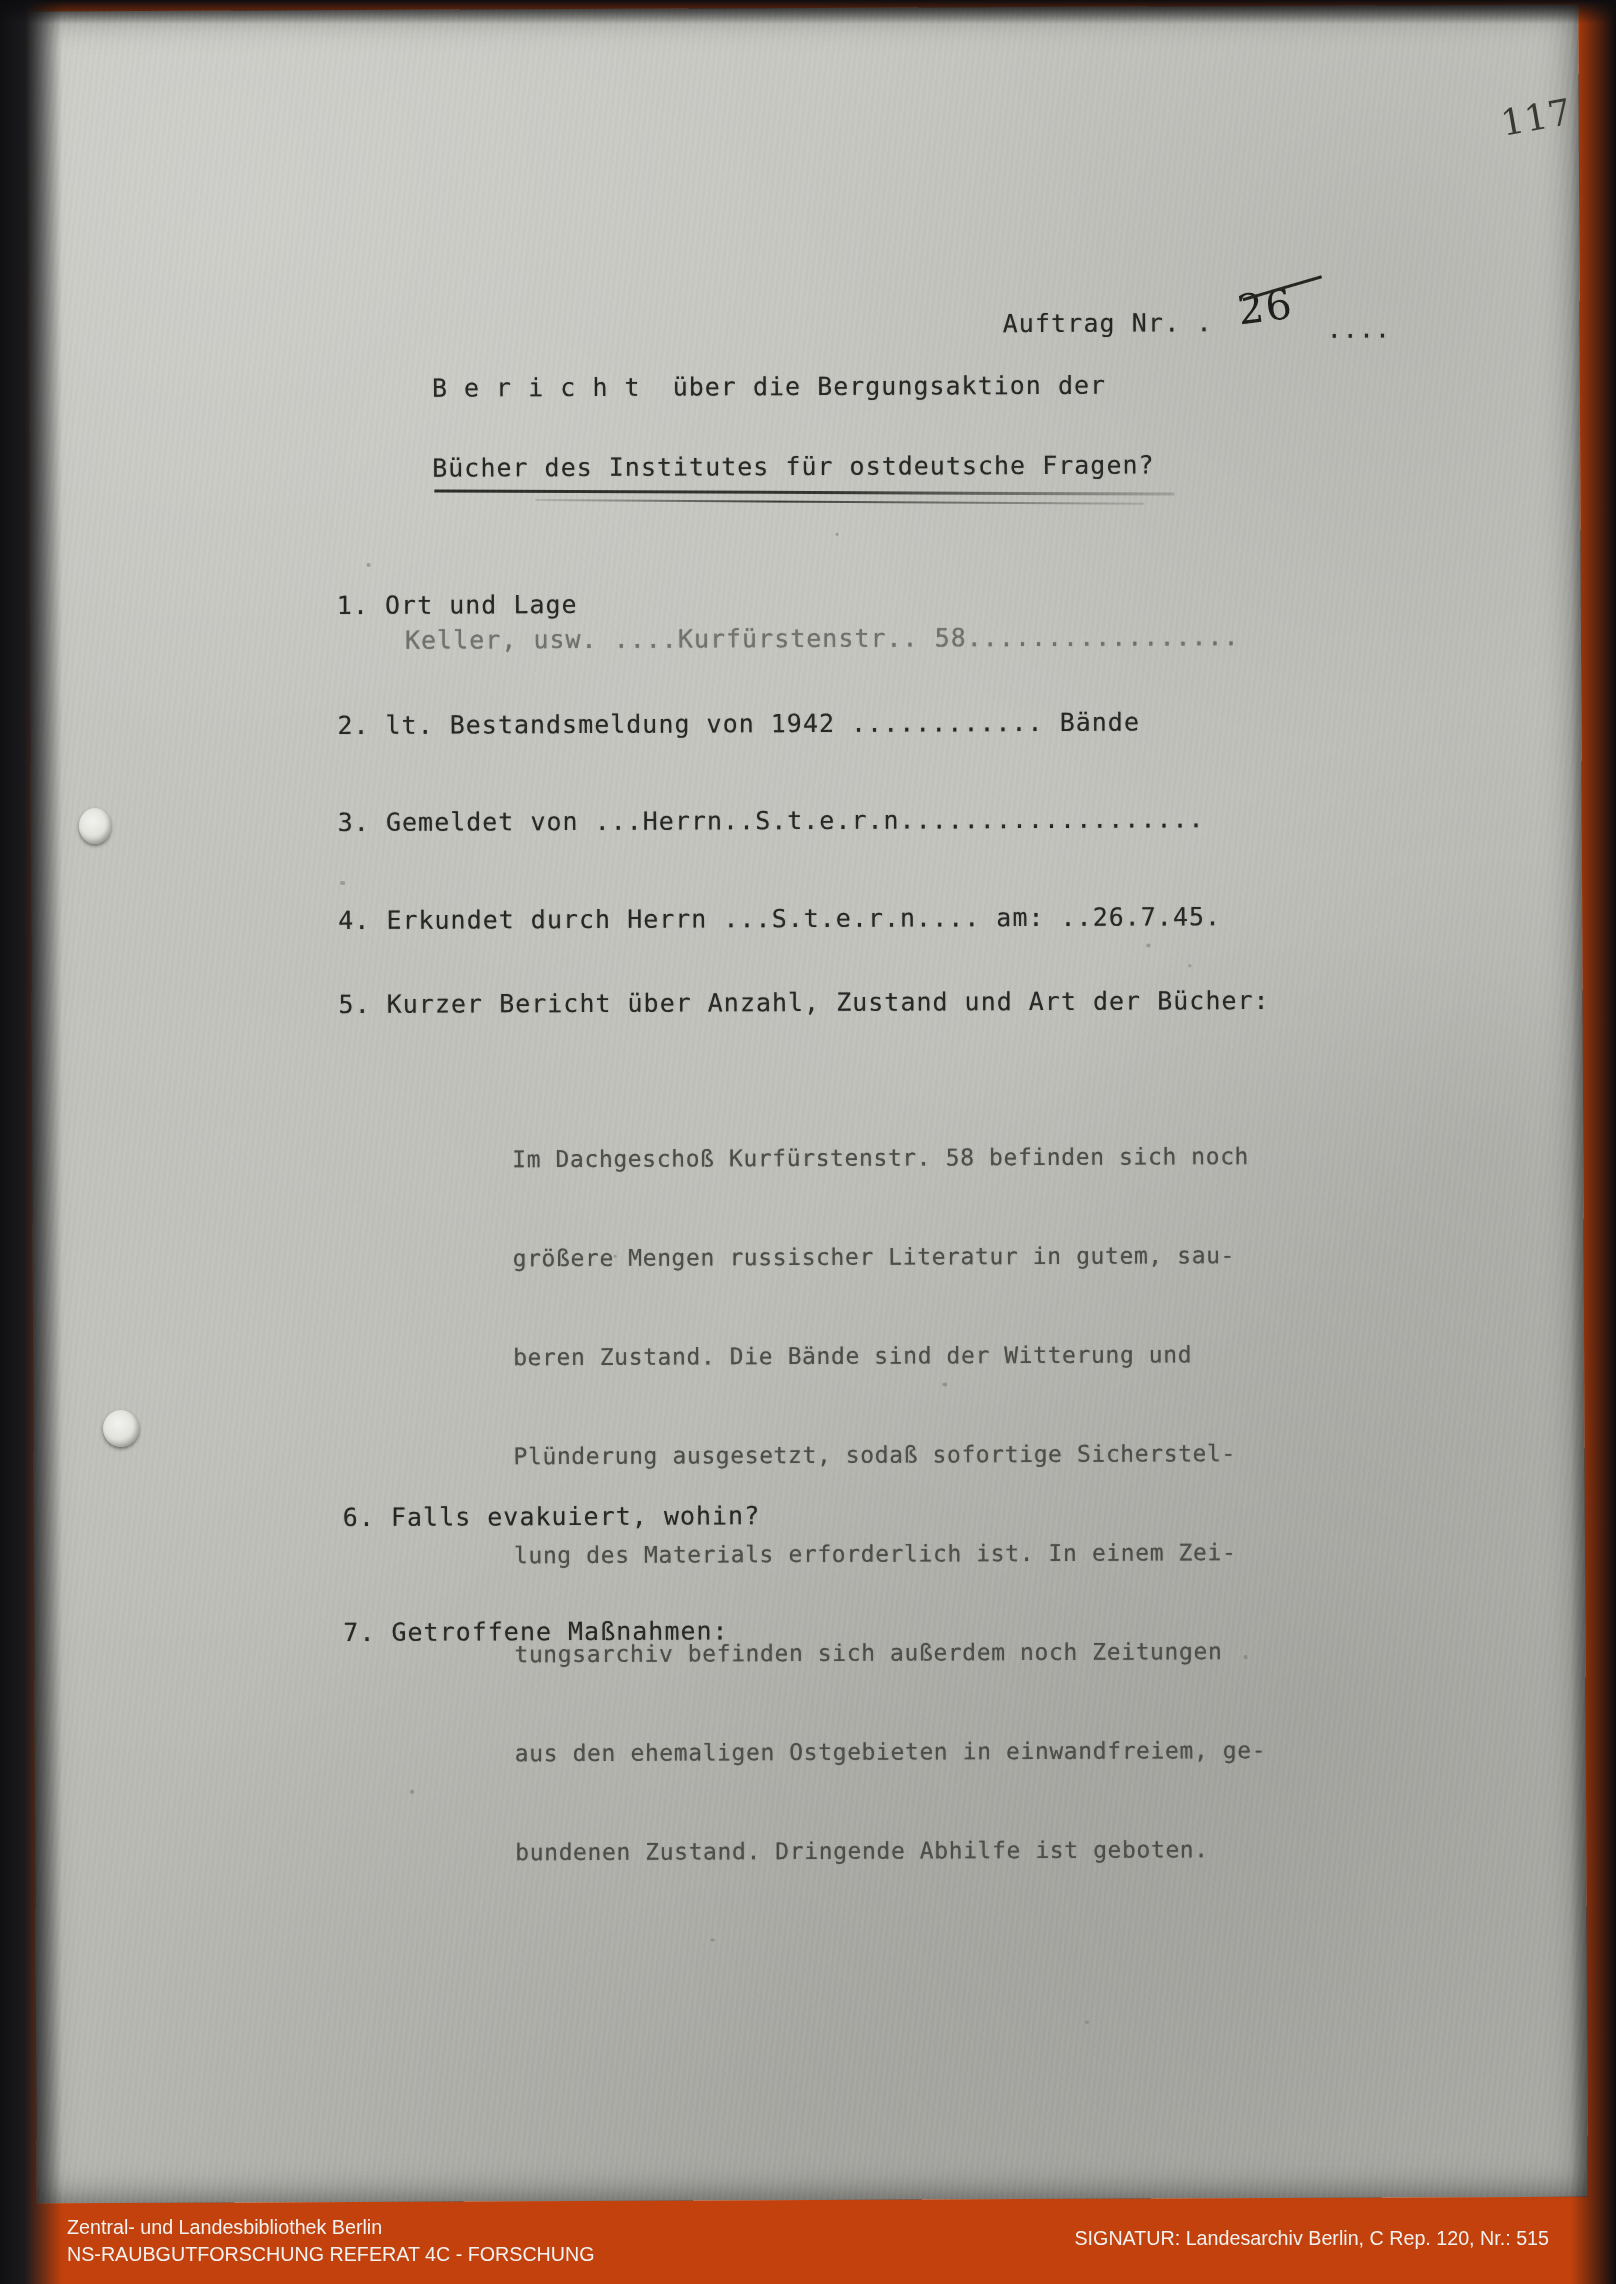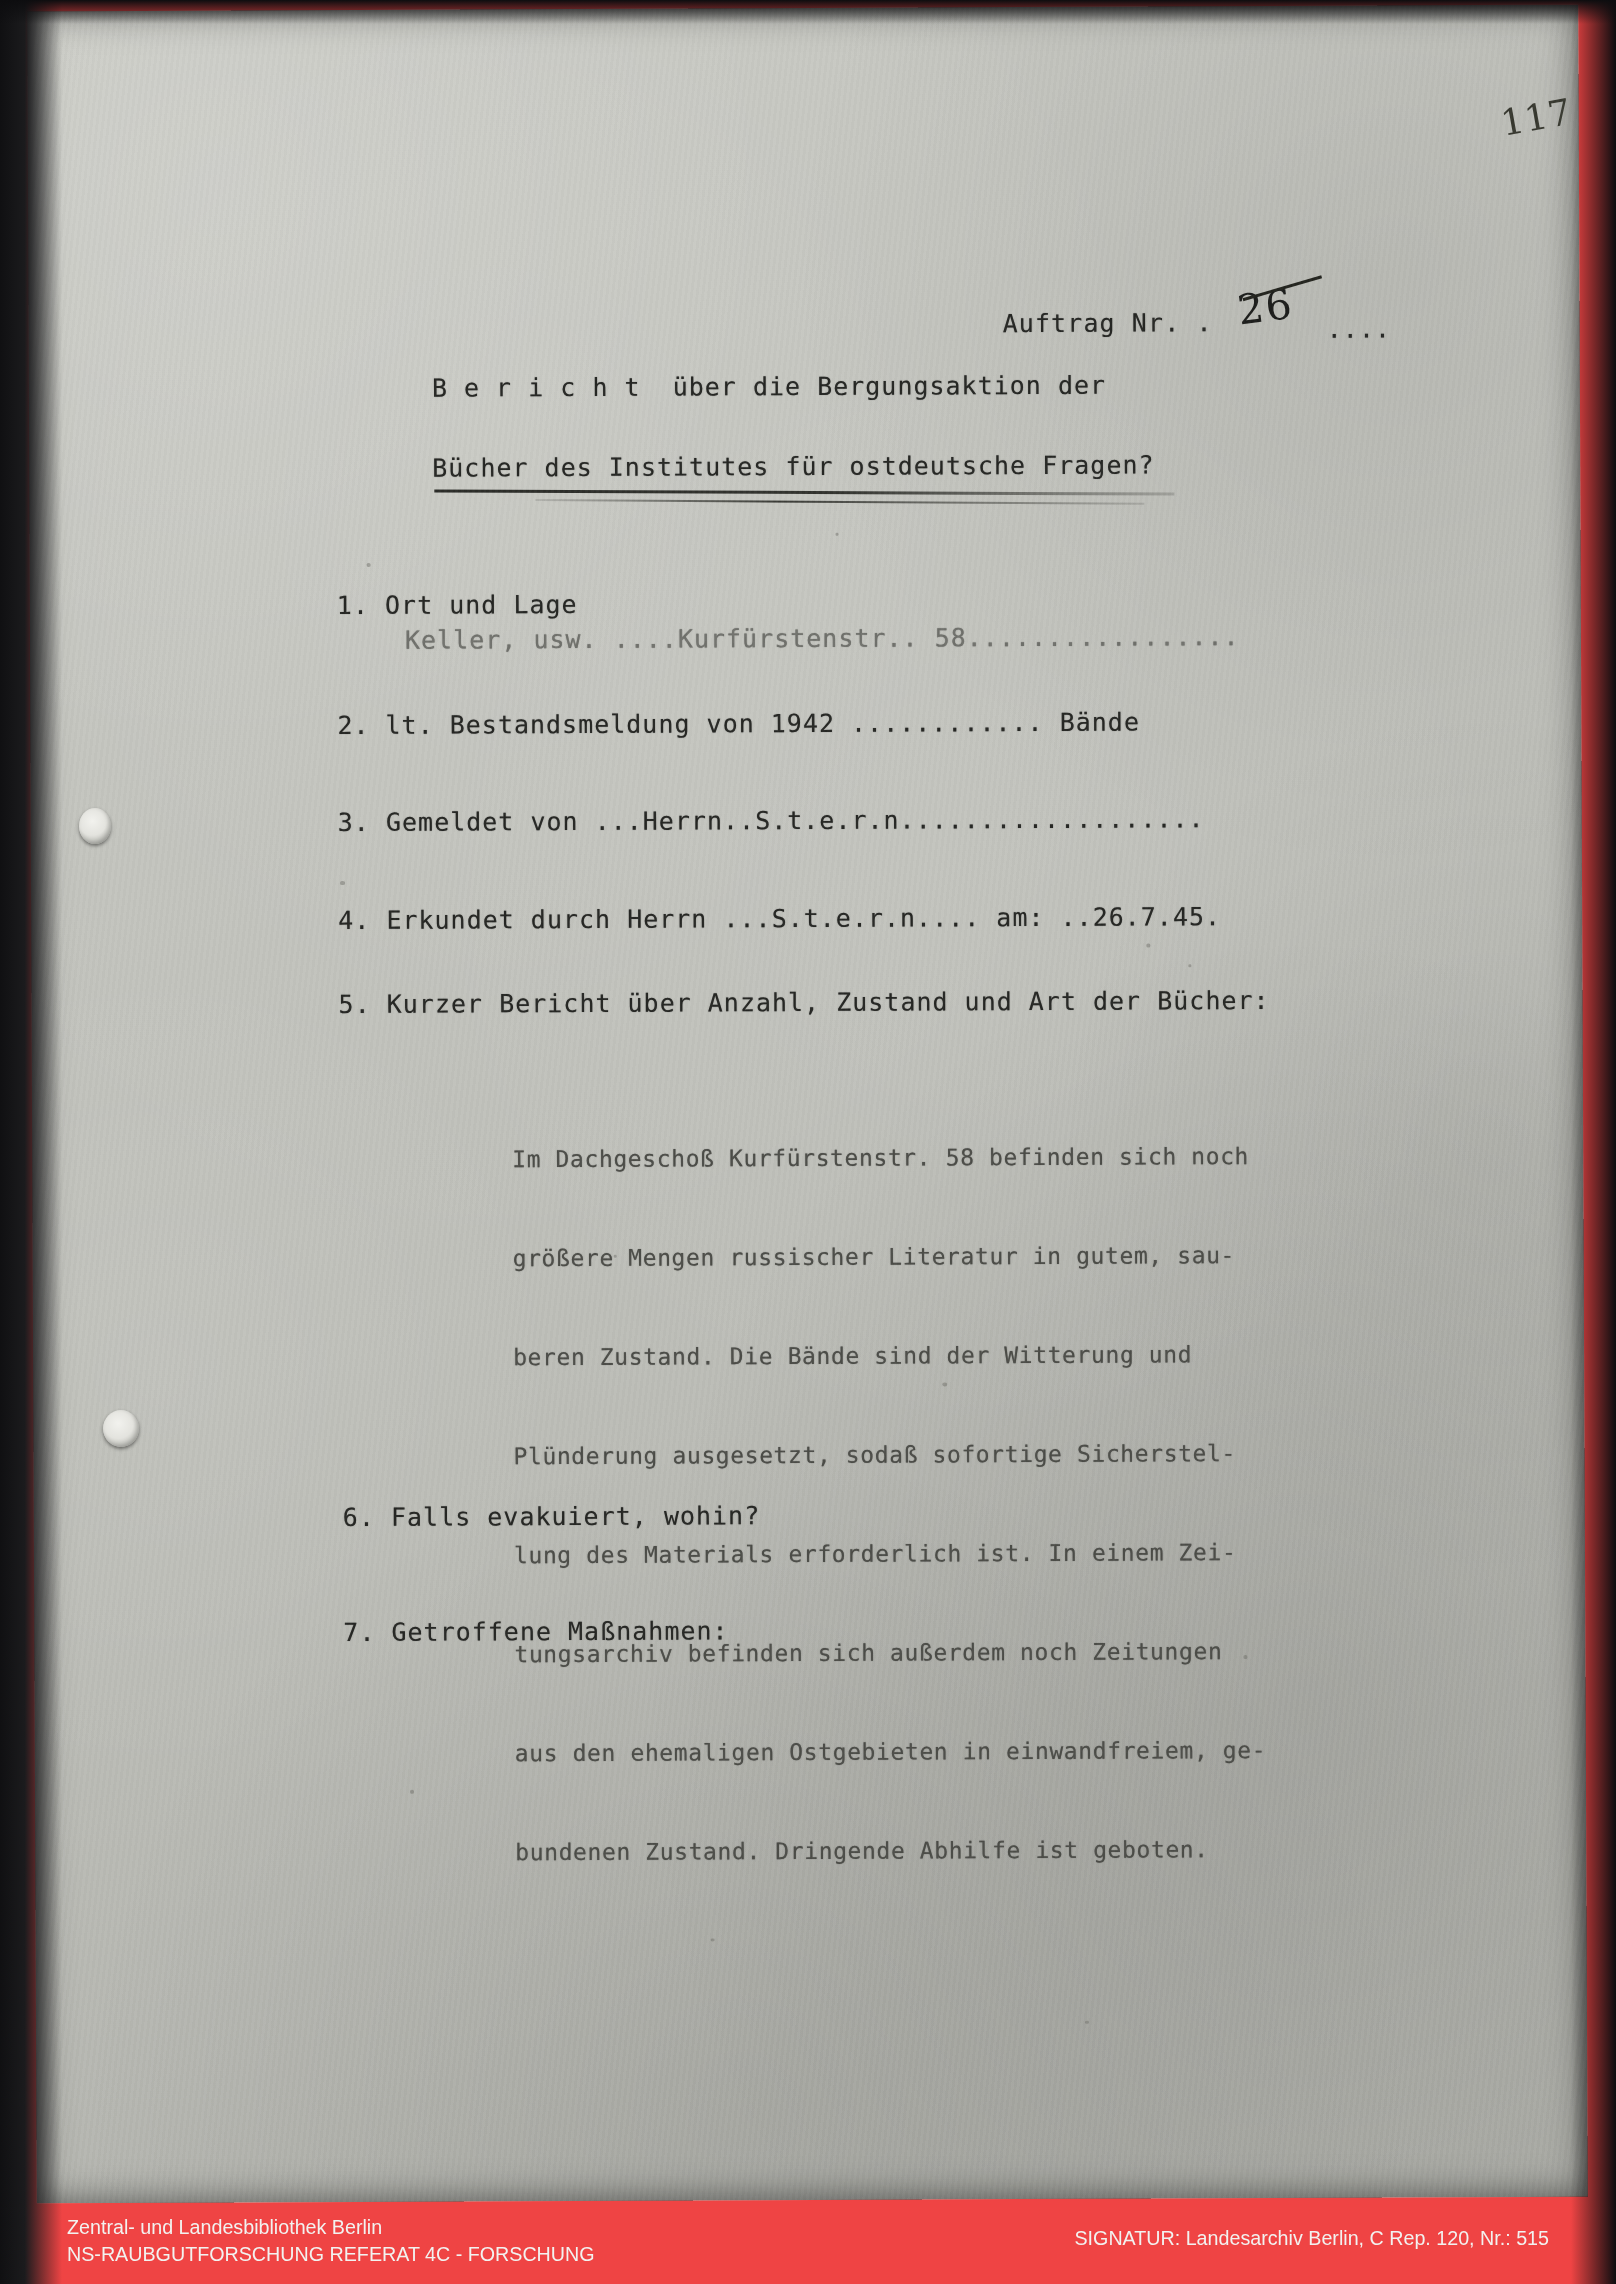--- a/index.html
+++ b/index.html
@@ -10,21 +10,21 @@
   body {
     width: 1616px;
     height: 2284px;
     font-family: "Liberation Sans", sans-serif;
     overflow: hidden;
   }
   .scan {
     position: relative;
     width: 1616px;
     height: 2284px;
-    background: #ef4444;
+    background: #c2410c;
     overflow: hidden;
   }
 
   
   .sheet {
     position: absolute;
     left: 32px;
     top: 7.5px;
     width: 1551px;
     height: 2192px;

